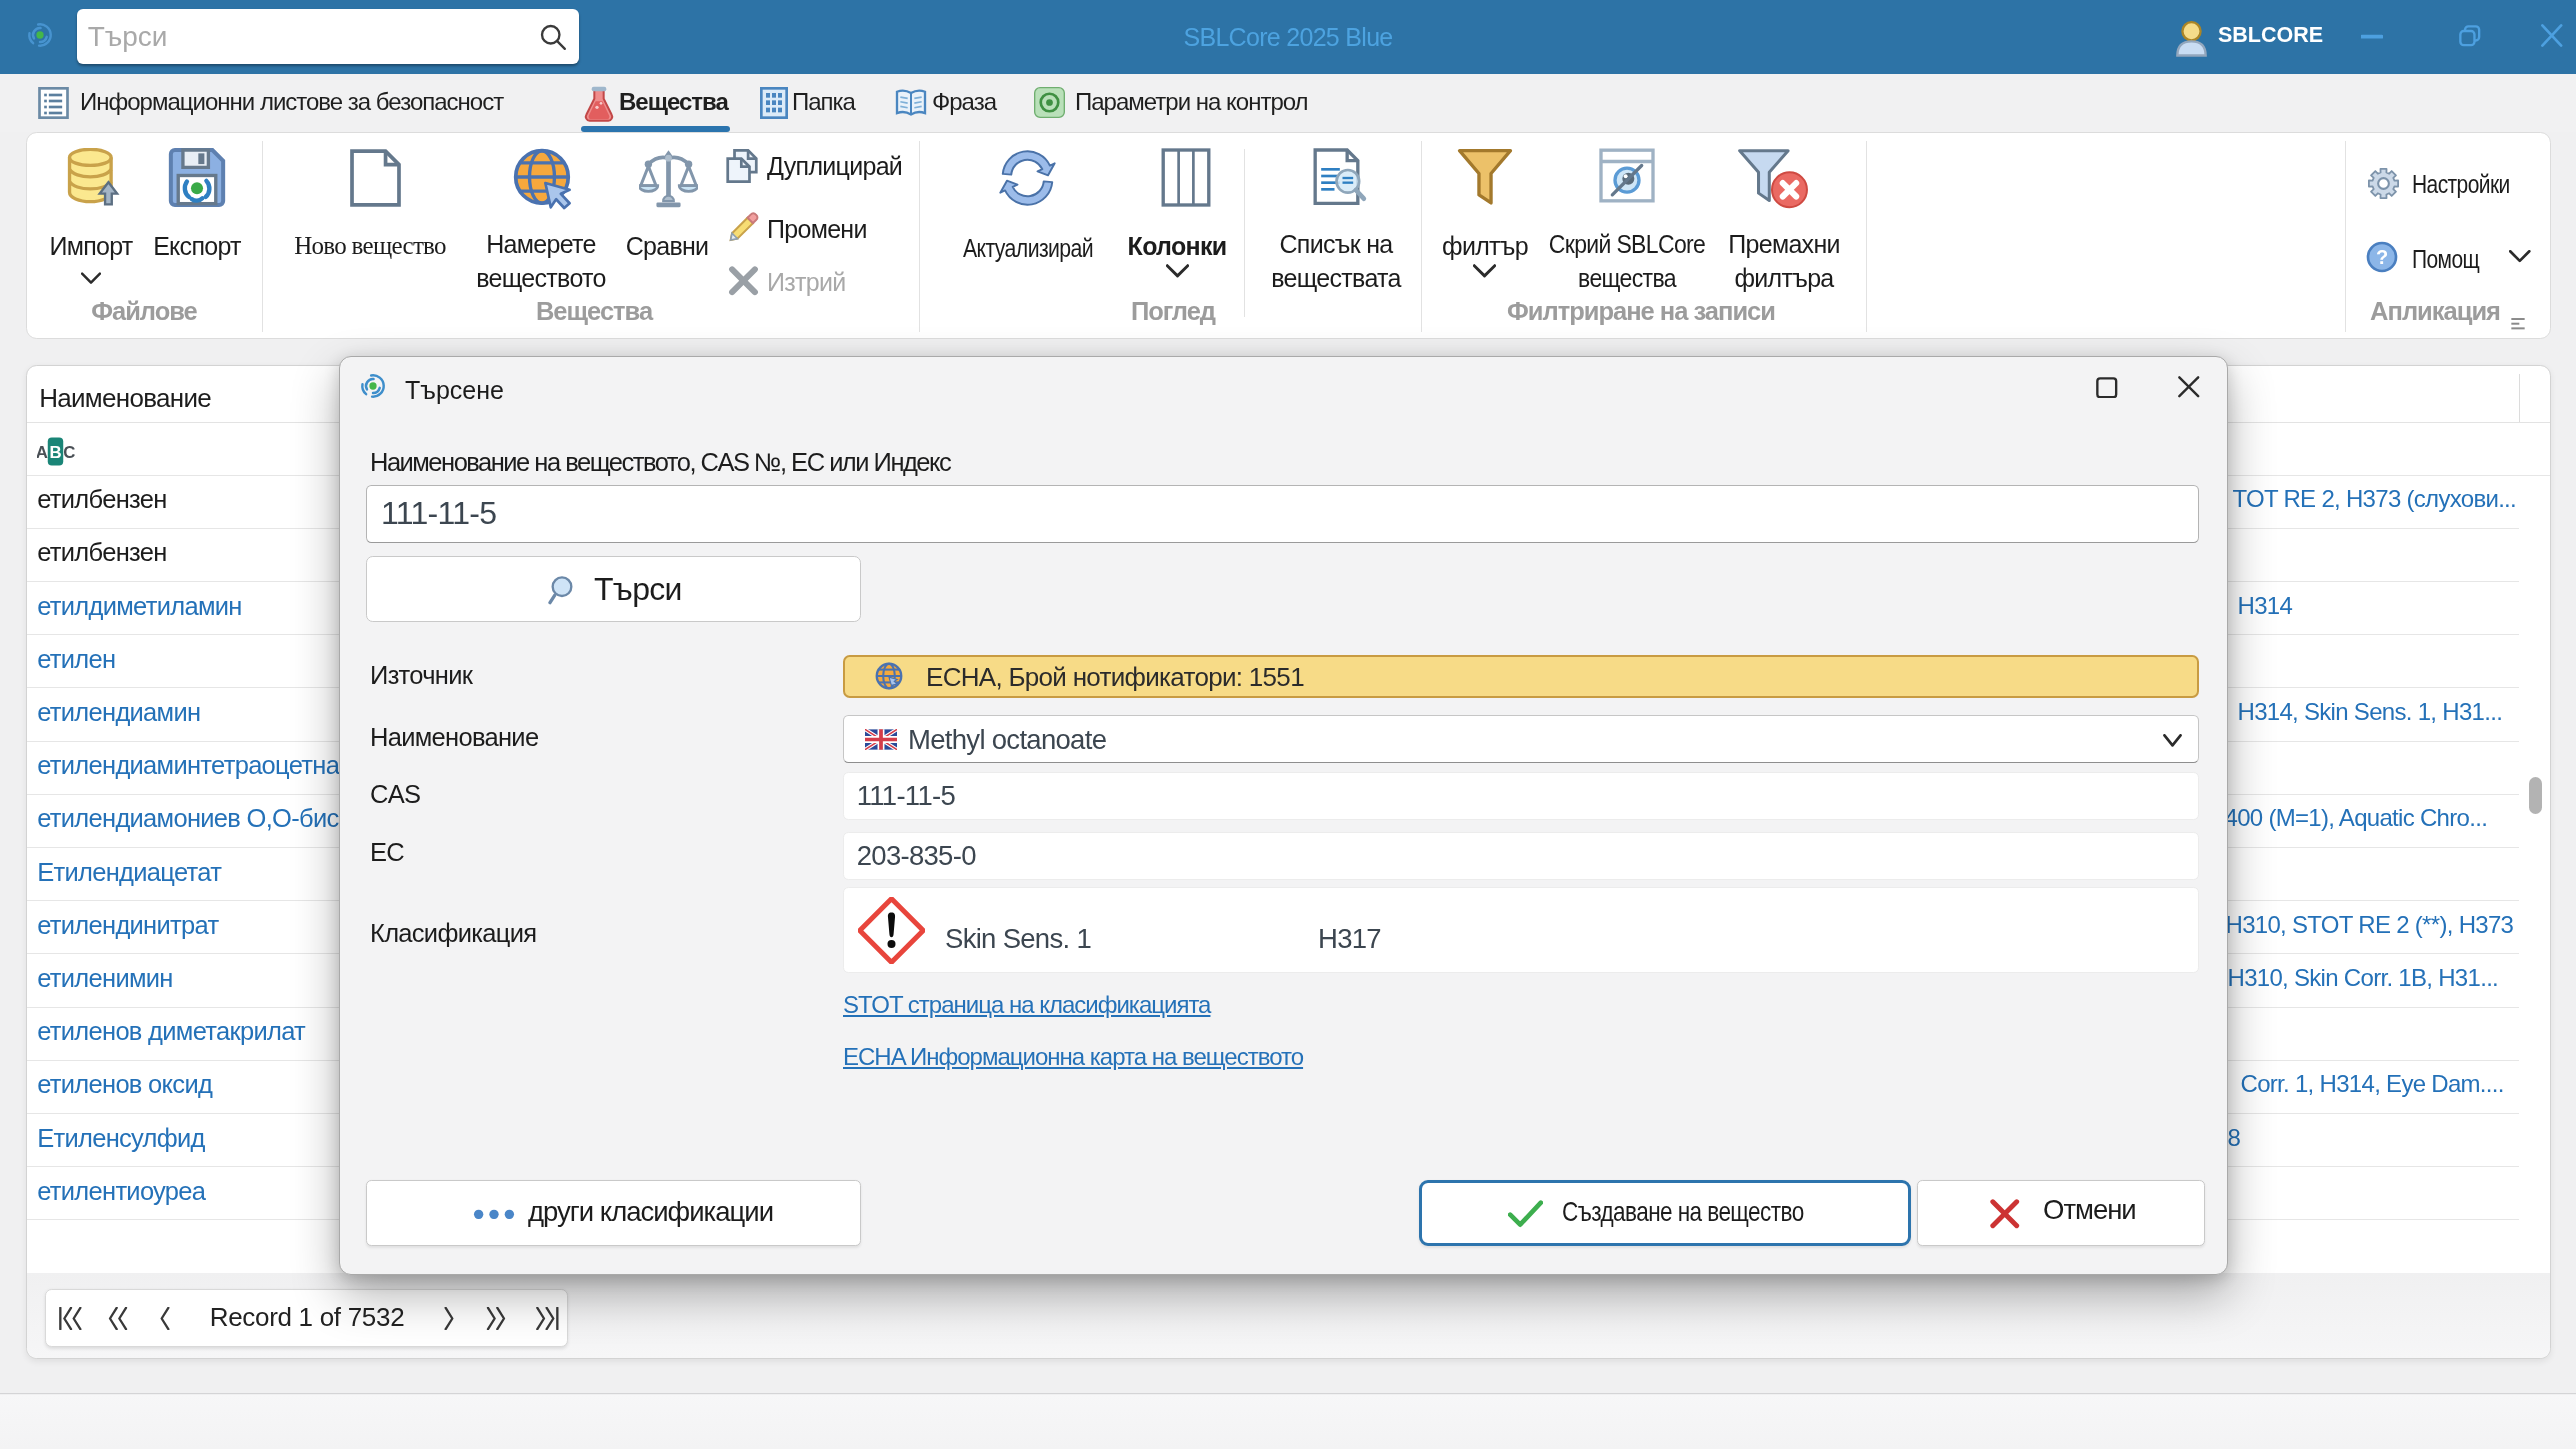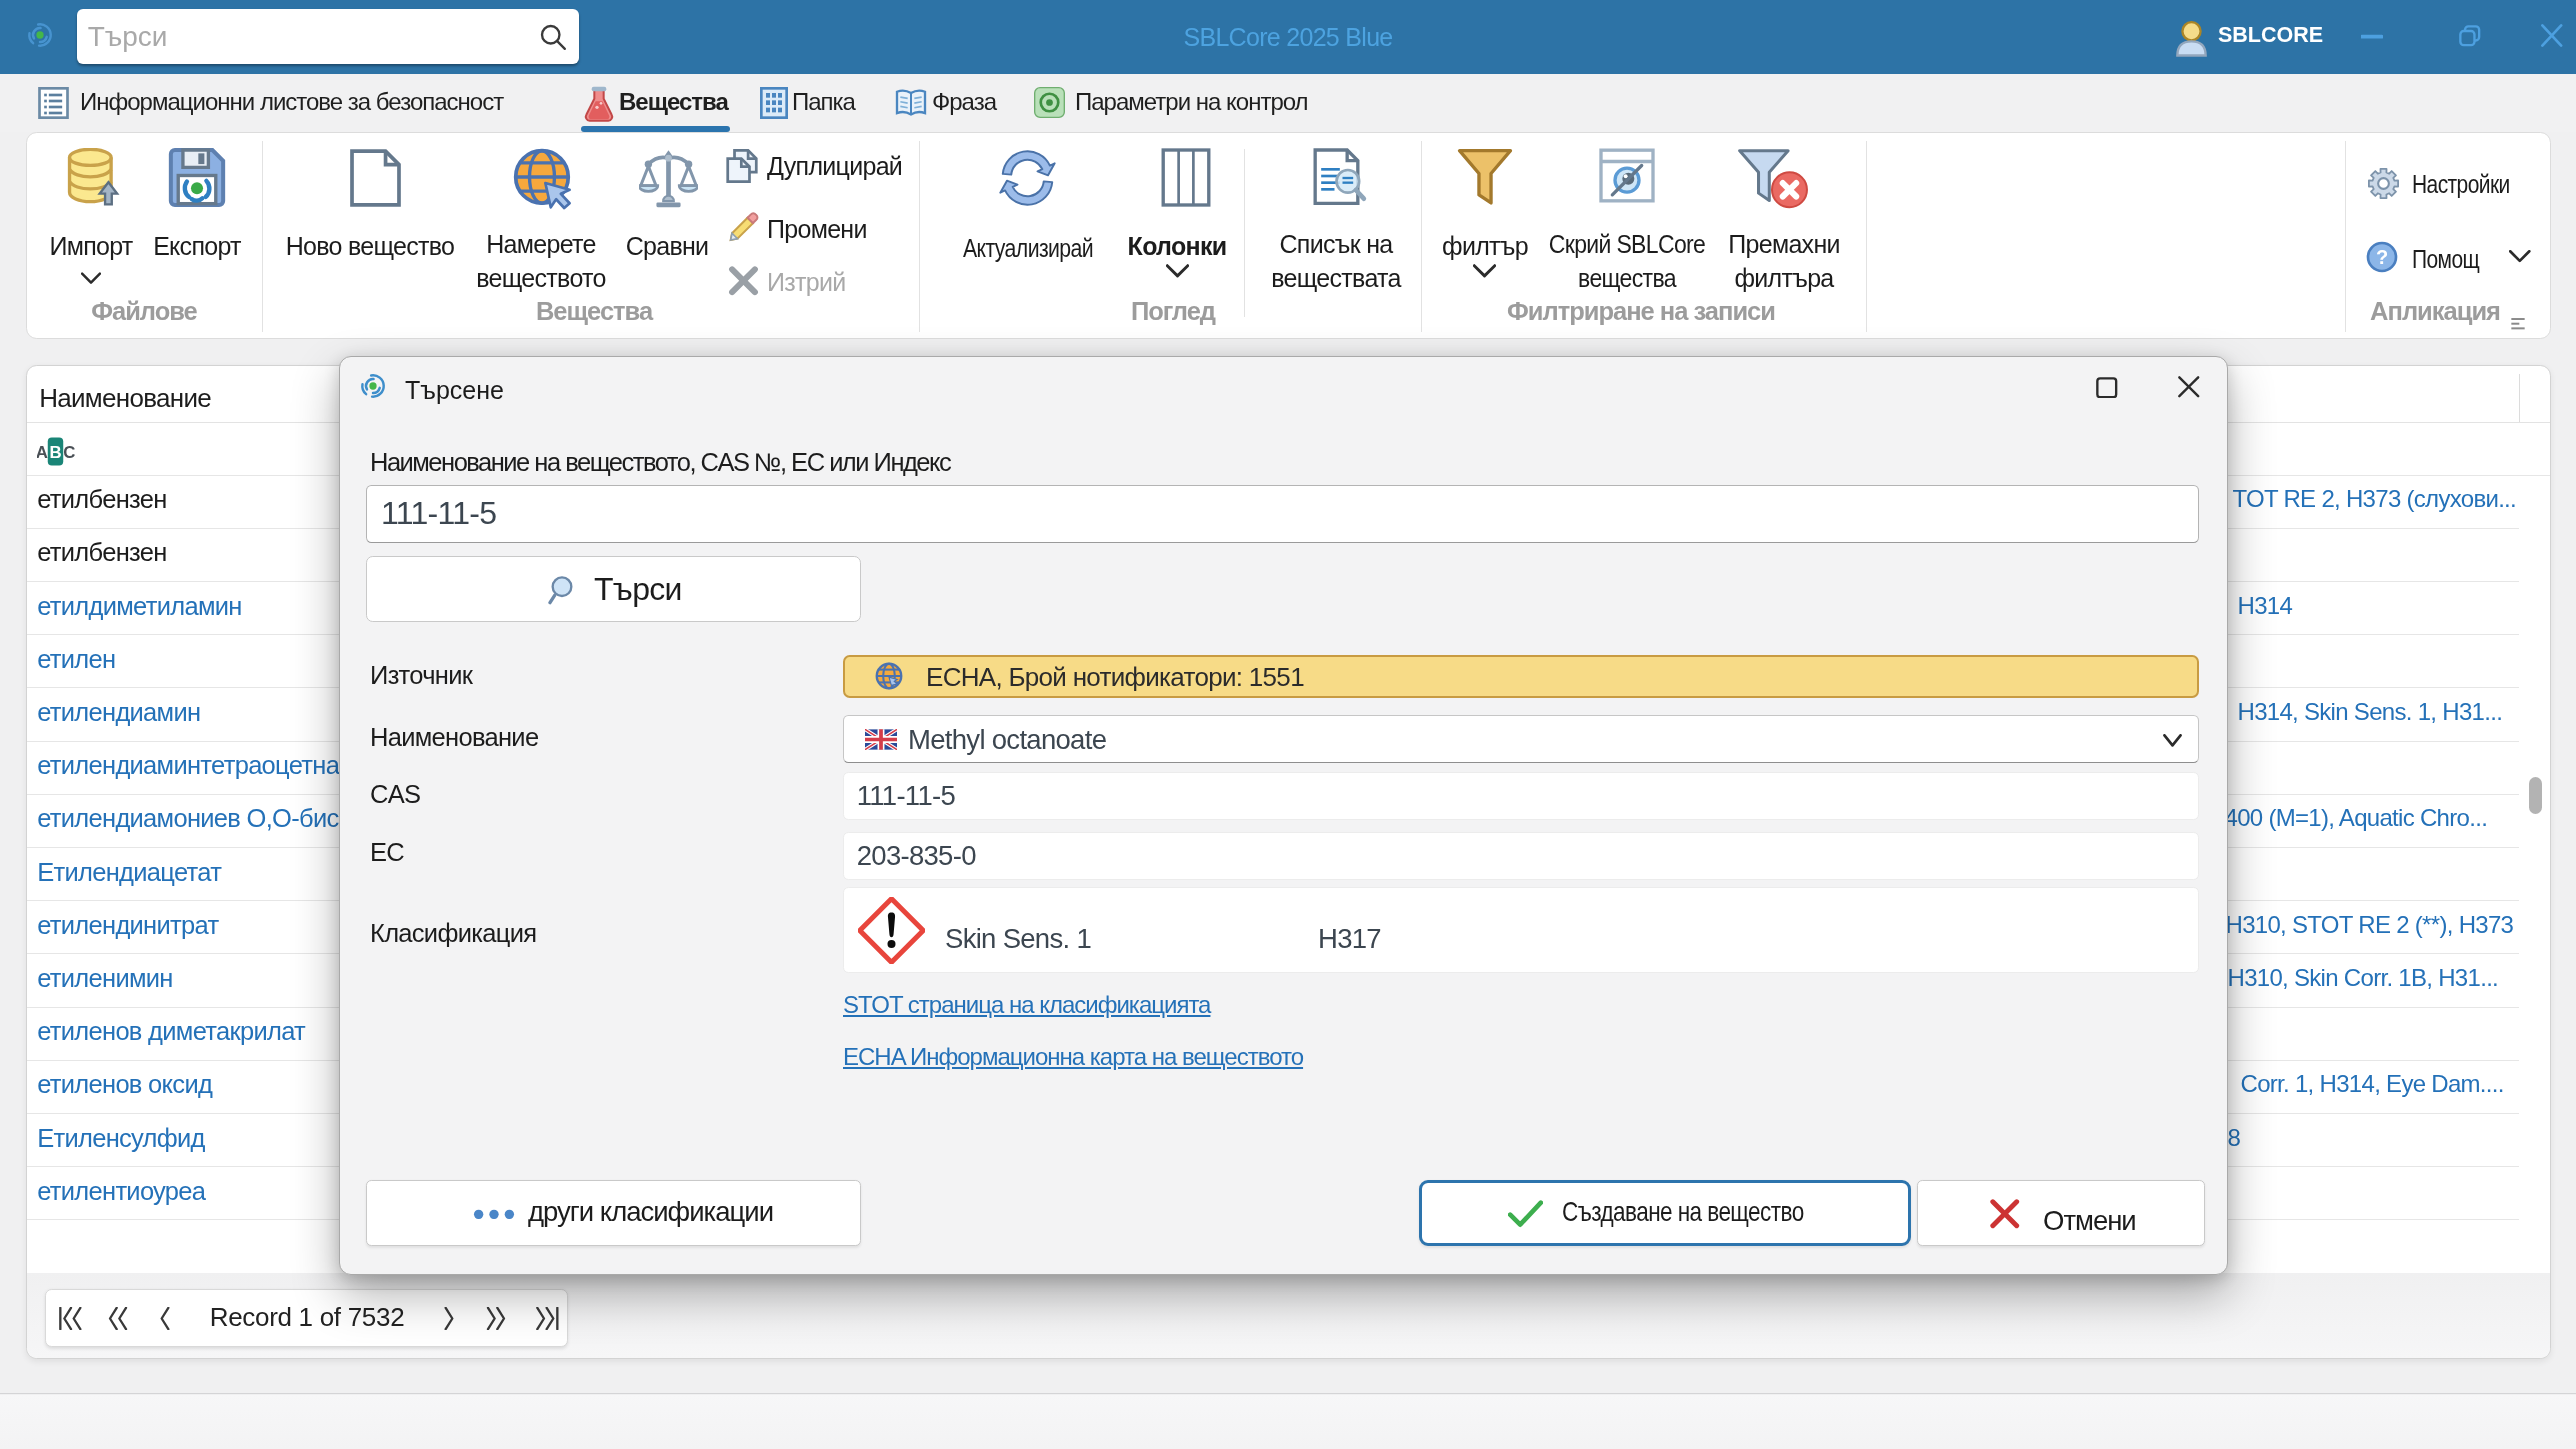--- a/index.html
+++ b/index.html
@@ -199,21 +199,21 @@
     <path d="M57 49 a17 17 0 0 1 -1 24" fill="none" stroke="#2e7fc2" stroke-width="6.5" stroke-linecap="round"></path>
     <path d="M35 76 a12 12 0 0 0 16 -1" fill="none" stroke="#2e7fc2" stroke-width="6.5" stroke-linecap="round"></path>
     <circle cx="43" cy="60" r="9" fill="#3aaa48"></circle>
   </svg>
   <div class="rlbl" style="left:197px;top:229px;transform:translateX(-50%);">Експорт</div>
 
   <svg class="ricon" style="left:350px;top:149px;" width="51" height="58" viewBox="0 0 76 86">
     <path d="M3 3 h50 l20 20 v60 h-70 z" fill="#fff" stroke="#64788c" stroke-width="5.5"></path>
     <path d="M53 3 v20 h20" fill="none" stroke="#64788c" stroke-width="5.5"></path>
   </svg>
-  <div class="rlbl" style="left:370px;top:229px;transform:translateX(-50%);">Ново вещество</div>
+  <div class="rlbl" style="left:370px;top:229px;transform:translateX(-50%);font-family:Liberation Serif, serif;">Ново вещество</div>
 
   <svg class="ricon" style="left:513px;" width="62" height="62" viewBox="0 0 92 92">
     <circle cx="43" cy="43" r="39" fill="#f6a83d" stroke="#4a72b0" stroke-width="5.5"></circle>
     <ellipse cx="43" cy="43" rx="18.5" ry="39" fill="none" stroke="#4a72b0" stroke-width="5"></ellipse>
     <line x1="4" y1="43" x2="82" y2="43" stroke="#4a72b0" stroke-width="5"></line>
     <line x1="10" y1="22" x2="76" y2="22" stroke="#4a72b0" stroke-width="5"></line>
     <line x1="10" y1="64" x2="76" y2="64" stroke="#4a72b0" stroke-width="5"></line>
     <path d="M56 88 L48 52 L84 62 L71 68 L84 82 L76 89 L64 76 Z" fill="#aac6ec" stroke="#4a72b0" stroke-width="4" stroke-linejoin="round"></path>
   </svg>
   <div class="rlbl" style="left:541px;top:227px;transform:translateX(-50%);">Намерете<br>веществото</div>
@@ -532,16 +532,16 @@
       </svg>
     <div class="t" style="left:140px;top:13.4px;letter-spacing:-0.7px;font-size:27.5px;transform:scaleX(0.82);transform-origin:0 50%;">Създаване на вещество</div>
   </div>
   <div class="dbtn" style="left:1577px;width:288px;">
     <svg class="abs" style="left:72px;top:18px;" width="29.5" height="29.5" viewBox="0 0 42 42">
         <g stroke="#cc3333" stroke-width="7" stroke-linecap="round">
           <line x1="4" y1="4" x2="38" y2="38"></line>
           <line x1="38" y1="4" x2="4" y2="38"></line>
         </g>
       </svg>
-    <div class="t" style="left:125px;top:24px;">Отмени</div>
+    <div class="t" style="left:125px;top:13px;">Отмени</div>
   </div>
 </div>
 
 
 </body></html>

